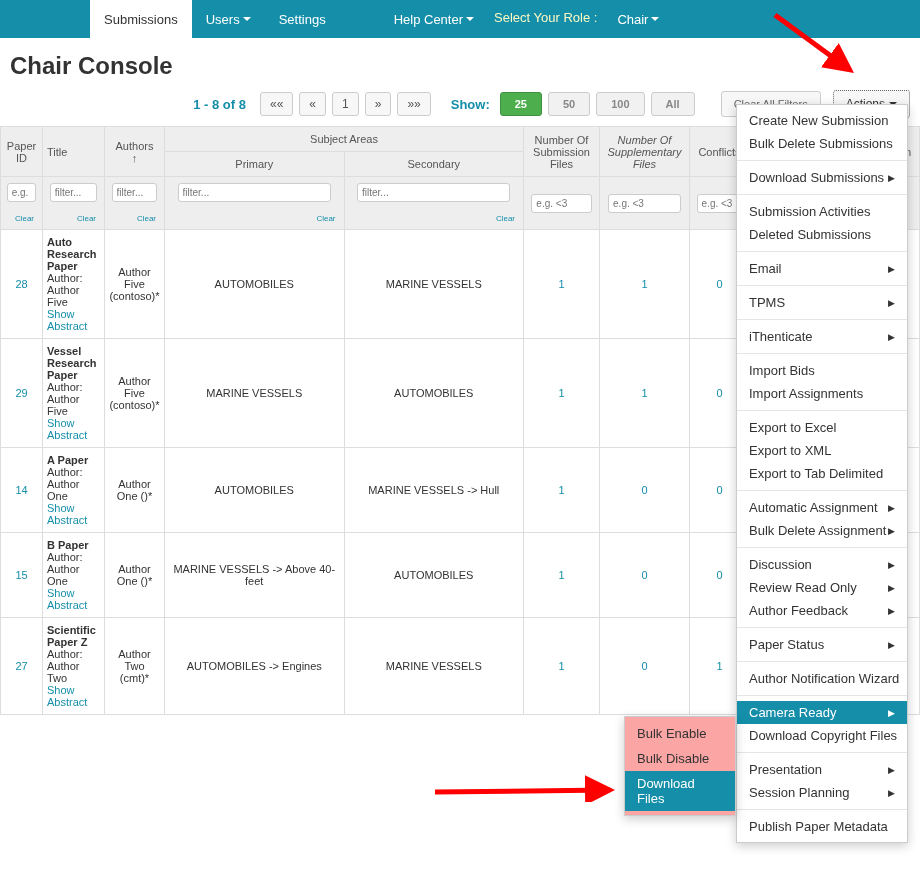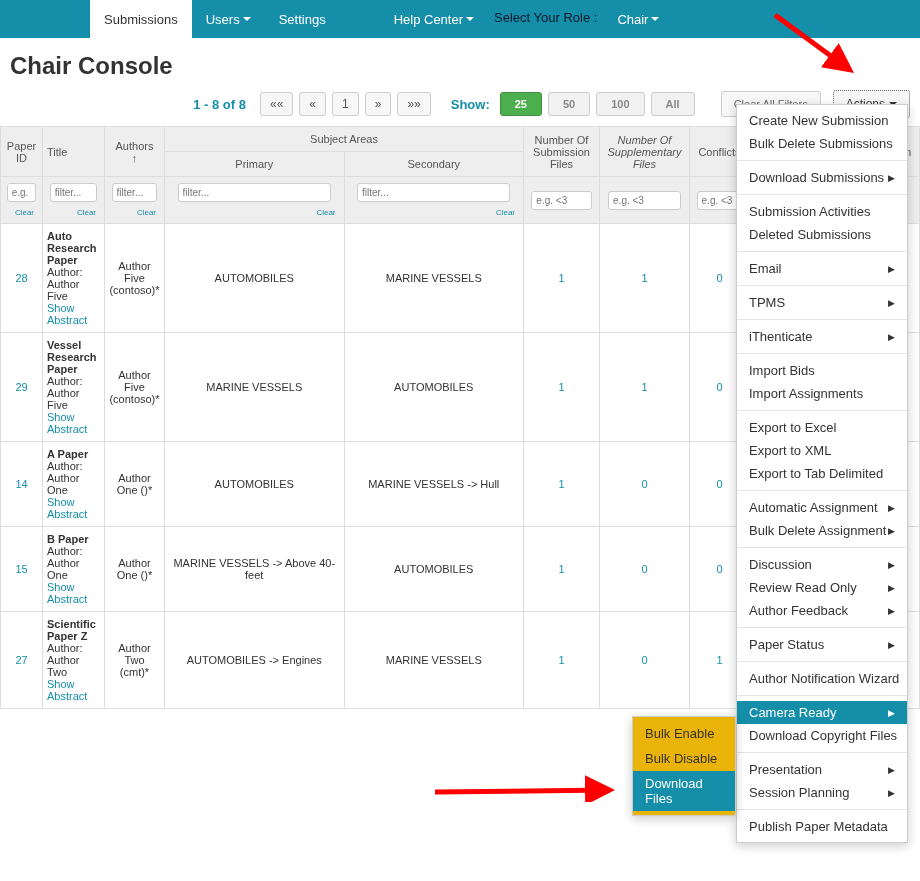--- a/index.html
+++ b/index.html
@@ -1,57 +1,57 @@
 <!DOCTYPE html>
 <html><head>
 <meta charset="utf-8">
 <style>
 * { box-sizing: border-box; margin: 0; padding: 0; }
 body { font-family: "Helvetica Neue", Helvetica, Arial, sans-serif; font-size: 12px; color: #333; background: #fff; width: 920px; }
 .topbar { background: #148ea9; height: 38px; display: flex; align-items: stretch; padding-left: 90px; }
 .topbar .nav-item { padding: 10px 14px; color: #fff; font-size: 13px; cursor: pointer; display: flex; align-items: center; gap: 3px; }
 .topbar .nav-item.active { background: #fff; color: #333; }
 .topbar .spacer { flex: 0 0 40px; }
-.topbar .role { color: #0f172a; padding: 10px 6px; font-size: 13px; text-align: right; }
+.topbar .role { color: #fef9c3; padding: 10px 6px; font-size: 13px; text-align: right; }
 .caret { display: inline-block; width: 0; height: 0; border-left: 4px solid transparent; border-right: 4px solid transparent; border-top: 4px solid currentColor; vertical-align: middle; }
 h1.page-title { font-size: 24px; font-weight: 700; padding: 14px 10px 6px 10px; }
 .controls-row { display: flex; align-items: center; padding: 4px 10px 8px; gap: 6px; }
 .controls-row .spacer-flex { flex: 1; }
 .paging-info { color: #148ea9; font-weight: bold; font-size: 13px; margin-right: 8px; }
 .page-btn { border: 1px solid #ccc; background: #f7f7f7; color: #555; padding: 4px 9px; font-size: 12px; border-radius: 3px; cursor: pointer; }
 .show-label { color: #148ea9; font-weight: bold; font-size: 13px; margin: 0 4px 0 14px; }
 .size-btn { border: 1px solid #ccc; background: #f1f1f1; color: #888; padding: 5px 14px; font-size: 11px; border-radius: 3px; cursor: pointer; font-weight: bold; }
 .size-btn.active { background: #4cae4c; border-color: #3e913e; color: #fff; }
 .clear-filters { border: 1px solid #ccc; background: #f7f7f7; color: #666; padding: 6px 12px; font-size: 11px; border-radius: 3px; cursor: pointer; margin-left: 20px; }
 .actions-btn { border: 1px dotted #666; background: #f7f7f7; color: #333; padding: 6px 12px; font-size: 12px; border-radius: 3px; cursor: pointer; display: flex; align-items: center; gap: 4px; margin-left: 6px; position: relative; }
 .dropdown-menu { position: absolute; top: 104px; right: 12px; width: 172px; background: #fff; border: 1px solid #ccc; box-shadow: 0 3px 10px rgba(0,0,0,.2); z-index: 100; padding: 4px 0; }
 .dropdown-menu .item { padding: 4px 12px; font-size: 13px; color: #333; cursor: pointer; display: flex; justify-content: space-between; align-items: center; white-space: nowrap; }
 .dropdown-menu .item:hover, .dropdown-menu .item.hl { background: #148ea9; color: #fff; }
 .dropdown-menu .divider { height: 1px; background: #e5e5e5; margin: 5px 0; }
 .sub-arrow { font-size: 9px; color: inherit; }
-.submenu { position: absolute; top: 716px; right: 184px; width: 104px; background: #eab308; border: 1px solid #ccc; box-shadow: 0 3px 10px rgba(0,0,0,.2); z-index: 101; padding: 4px 0; }
+.submenu { position: absolute; top: 716px; right: 184px; width: 112px; background: #fca5a5; border: 1px solid #ccc; box-shadow: 0 3px 10px rgba(0,0,0,.2); z-index: 101; padding: 4px 0; }
 .submenu .item { padding: 5px 12px; font-size: 13px; color: #333; cursor: pointer; }
 .submenu .item.hl { background: #148ea9; color: #fff; }
 table.grid { border-collapse: collapse; width: 100%; table-layout: fixed; }
 table.grid th, table.grid td { border: 1px solid #ddd; padding: 6px 4px; text-align: center; vertical-align: middle; font-size: 11px; }
 table.grid th { background: #eee; color: #555; font-weight: normal; }
 table.grid th.group { background: #eee; }
 .col-id { width: 42px; }
 .col-title { width: 62px; text-align: left !important; }
 .col-authors { width: 60px; }
 .col-primary { width: 86px; }
 .col-secondary { width: 86px; }
 .col-subfiles { width: 76px; }
 .col-supfiles { width: 90px; font-style: italic; }
 .col-conf { width: 60px; }
 .col-dconf { width: 60px; }
 .col-rev { width: 70px; }
 .col-num { width: 40px; }
 .filter-input { width: 90%; padding: 3px 4px; border: 1px solid #ccc; border-radius: 3px; font-size: 10px; color: #999; }
-.clear-link { color: #148ea9; font-size: 8px; display: block; text-align: right; padding: 6px 4px 0; }
+.clear-link { color: #148ea9; font-size: 8px; display: block; text-align: right; padding: 12px 4px 0; }
 td.title-cell { text-align: left; }
 .paper-title { font-weight: bold; display: block; }
 .author-label, .author-name { display: block; }
 .link { color: #148ea9; cursor: pointer; }
 .sort-arrow { font-size: 11px; }
 .red-arrow { position: absolute; pointer-events: none; z-index: 200; }
 .red-arrow svg { display: block; }
 </style>
 </head>
 <body>

